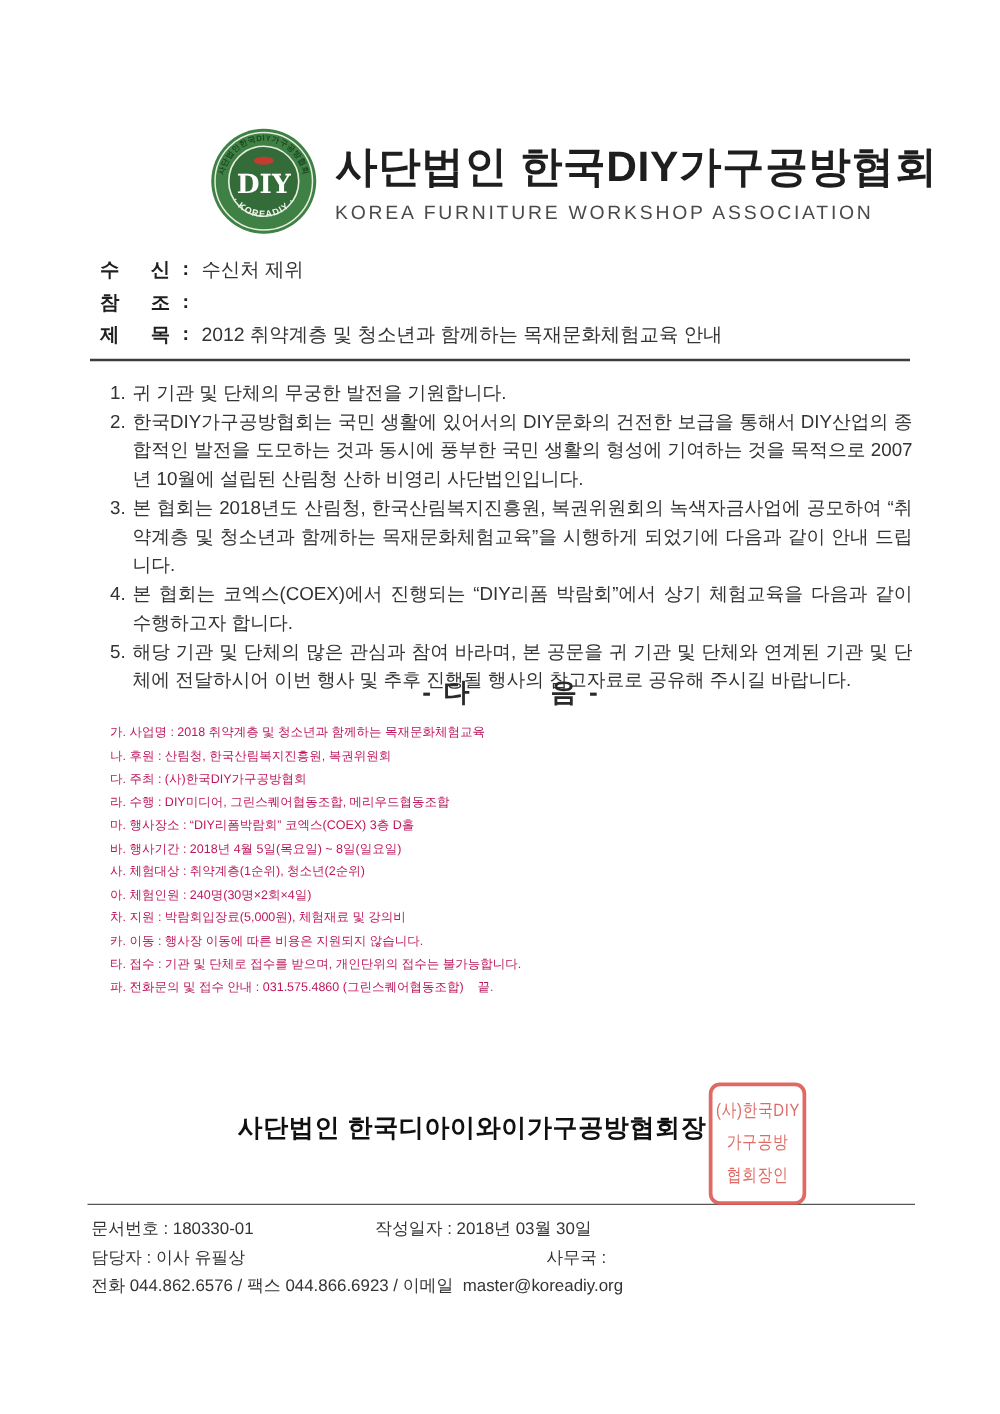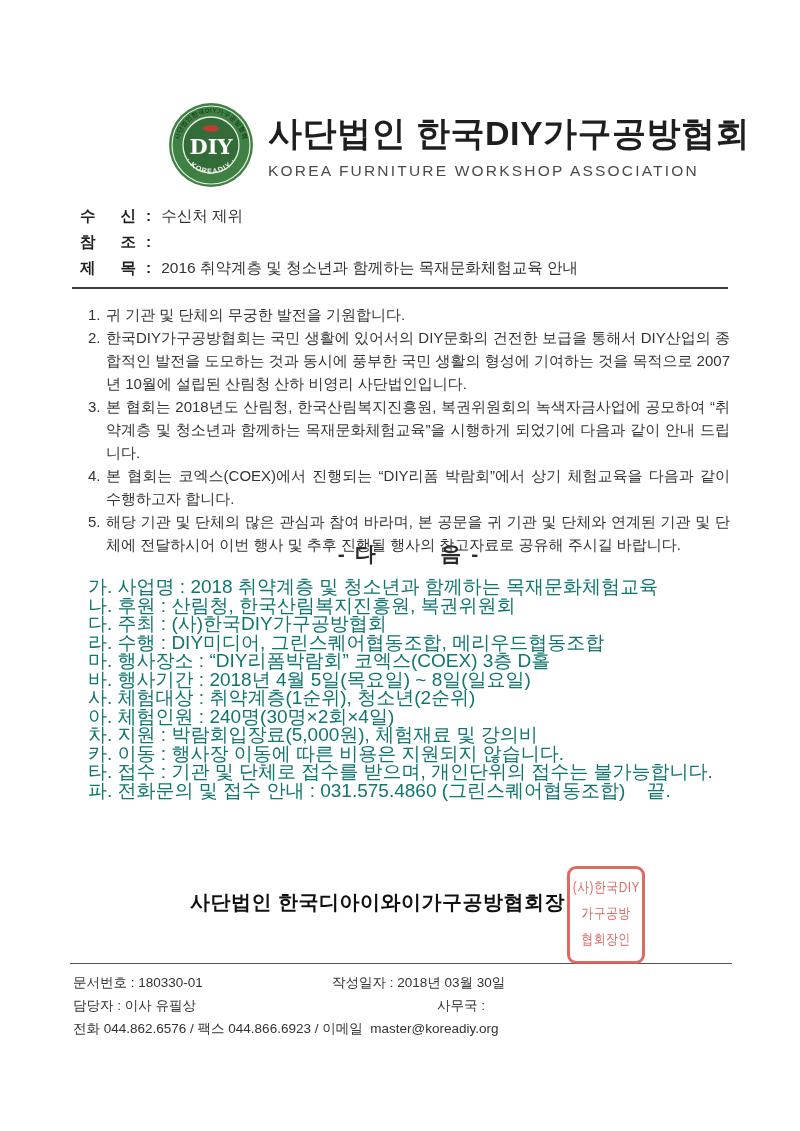--- a/index.html
+++ b/index.html
@@ -35,37 +35,37 @@
   
   .body-list{position:absolute;top:303px;left:88px;width:642px;font-size:15px;line-height:23px;color:#333;}
   .item{display:flex;}
   .num{width:18px;flex:none;}
   .txt{flex:1;text-align:justify;word-break:break-all;}
 
   .daum{position:absolute;top:540px;left:88px;width:642px;text-align:center;
         font-size:21px;font-weight:bold;color:#2a2a2a;white-space:pre-wrap;letter-spacing:2px;}
 
   
-  .details{position:absolute;top:578px;left:88px;width:650px;font-size:19px;line-height:18.5px;color:#0f766e;}
+  .details{position:absolute;top:578px;left:88px;width:650px;font-size:10px;line-height:18.5px;color:#be185d;}
   .detail-line{white-space:pre-wrap;}
 
   
   .signature{position:absolute;top:889px;left:190px;z-index:2;
              font-size:20px;font-weight:bold;color:#101010;white-space:nowrap;letter-spacing:0.5px;}
   .seal{position:absolute;top:866px;left:567px;width:72px;height:92px;z-index:1;
         border:3px solid var(--seal-red);border-radius:9px;opacity:0.9;
         display:flex;flex-direction:column;justify-content:center;align-items:center;gap:2px;
         color:var(--seal-red);font-weight:normal;}
   .seal-line{font-size:12.5px;line-height:1.9;white-space:nowrap;transform:scale(0.95,1.15);letter-spacing:0.5px;}
 
   
   .rule-footer{position:absolute;top:963px;left:70px;width:662px;border-top:1.5px solid #555;}
   .footer{position:absolute;top:971px;left:73px;width:662px;font-size:13.5px;color:#333;}
   .f-row{position:relative;height:23px;line-height:23px;}
-  .f-written{position:absolute;left:227px;margin-left:32px;}
+  .f-written{position:absolute;left:227px;}
   .f-effective{position:absolute;left:472px;}
   .f-office{position:absolute;left:364px;}
   .pre{white-space:pre-wrap;}
 </style>
 </head>
 <body>
 
 <div class="page">
 
   <header class="header">
@@ -111,21 +111,21 @@
         <span class="meta-sep">:</span>
         <span class="meta-value"></span>
       </div>
 
       <div class="meta-row">
         <span class="meta-label">
           <span>제</span>
           <span>목</span>
         </span>
         <span class="meta-sep">:</span>
-        <span class="meta-value">2016 취약계층 및 청소년과 함께하는 목재문화체험교육 안내</span>
+        <span class="meta-value">2012 취약계층 및 청소년과 함께하는 목재문화체험교육 안내</span>
       </div>
     </section>
 
   <div class="rule-top"></div>
 
   <section class="body-list">
 
       <div class="item">
         <span class="num">1.</span>
         <span class="txt">귀 기관 및 단체의 무궁한 발전을 기원합니다.</span>

